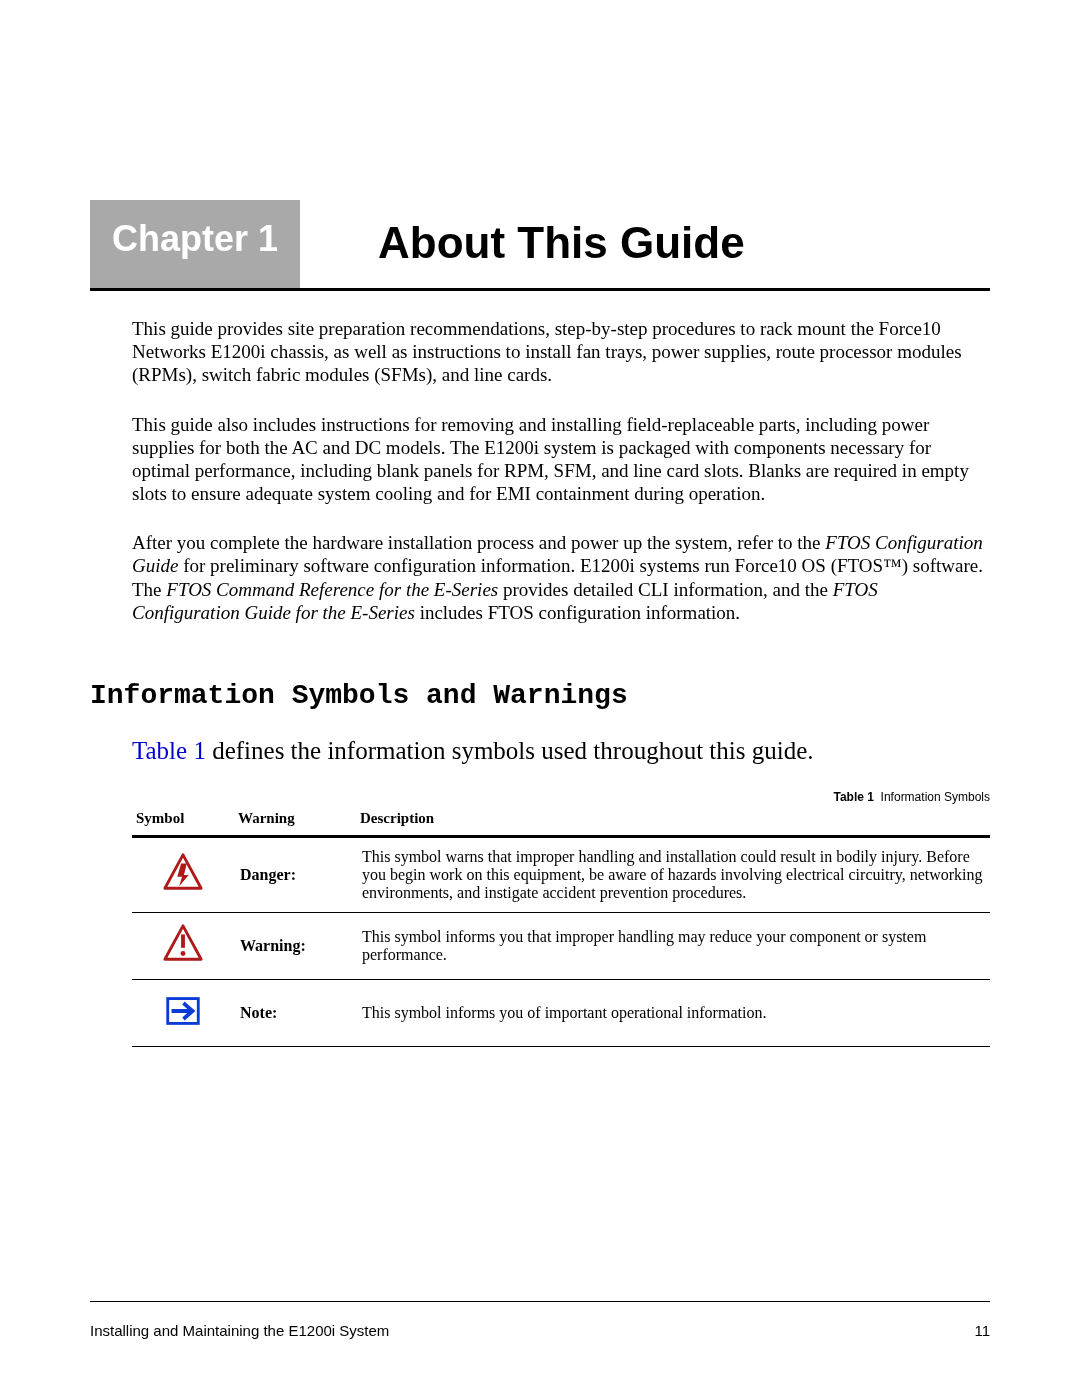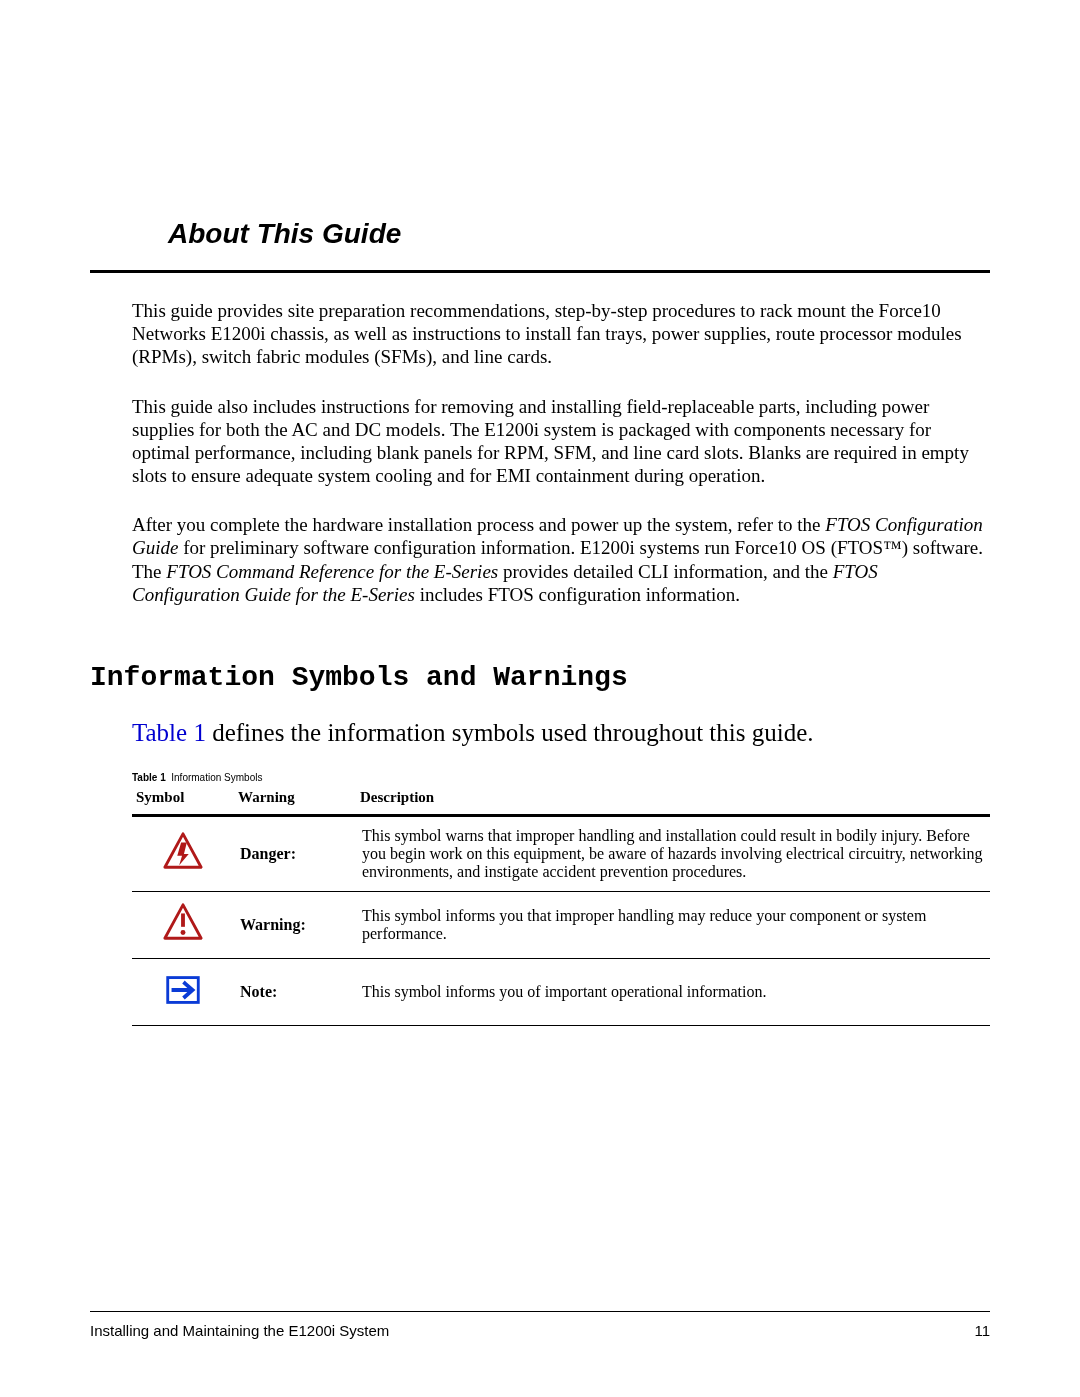--- a/index.html
+++ b/index.html
@@ -24,24 +24,23 @@
     color:#fff;
     font-family:Arial,Helvetica,sans-serif;
     font-weight:bold;
     font-size:36px;
     padding:18px 22px 20px 22px;
     white-space:nowrap;
   }
   .chapter-title{
     font-family:Arial,Helvetica,sans-serif;
     font-weight:bold;
-    font-size:28px;
+    font-size:44px;
     color:#000;
     padding:18px 0 20px 78px;
-    font-style:italic;
   }
   .body-text{
     margin-left:42px;
     width:858px;
   }
   .para{
     font-size:19px;
     line-height:1.22;
     margin-top:26px;
   }
@@ -53,21 +52,22 @@
     font-size:28px;
     margin-top:56px;
   }
   .sub-para{
     font-size:25px;
     margin-top:26px;
   }
   .xref{color:#0000d0;}
   .table-caption{
     font-family:Arial,Helvetica,sans-serif;
-    font-size:10px;
+    font-size:12px;
+    text-align:right;
   }
   .table-caption .tbl-label{font-weight:bold;}
   table.symtable{
     width:100%;
     border-collapse:collapse;
     font-family:Liberation Serif, serif;
   }
   table.symtable thead th{
     font-size:15px;
     font-weight:bold;
@@ -86,33 +86,34 @@
     white-space:nowrap;
   }
   table.symtable td.col-sym{width:90px;text-align:center;}
   table.symtable td.col-warn{width:110px;}
   .icon-box{display:inline-block;width:42px;height:42px;}
   .footer{
     position:absolute;
     left:90px; width:900px;
     bottom:58px;
     border-top:1px solid #000;
-    padding-top:10px;
+    padding-top:20px;
     font-size:15px;
     font-family:Arial,Helvetica,sans-serif;
     display:flex;
     justify-content:space-between;
   }
 </style>
 </head>
 <body>
 
 <div class="page">
 
   <div class="chapter-head">
+    <div class="chapter-badge">Chapter 1</div>
     <div class="chapter-title">About This Guide</div>
   </div>
 
   <div class="body-text">
 
     <p class="para">This guide provides site preparation recommendations, step-by-step procedures to rack mount the Force10 Networks E1200i chassis, as well as instructions to install fan trays, power supplies, route processor modules (RPMs), switch fabric modules (SFMs), and line cards.</p>
 
     <p class="para">This guide also includes instructions for removing and installing field-replaceable parts, including power supplies for both the AC and DC models. The E1200i system is packaged with components necessary for optimal performance, including blank panels for RPM, SFM, and line card slots. Blanks are required in empty slots to ensure adequate system cooling and for EMI containment during operation.</p>
 
     <p class="para">

